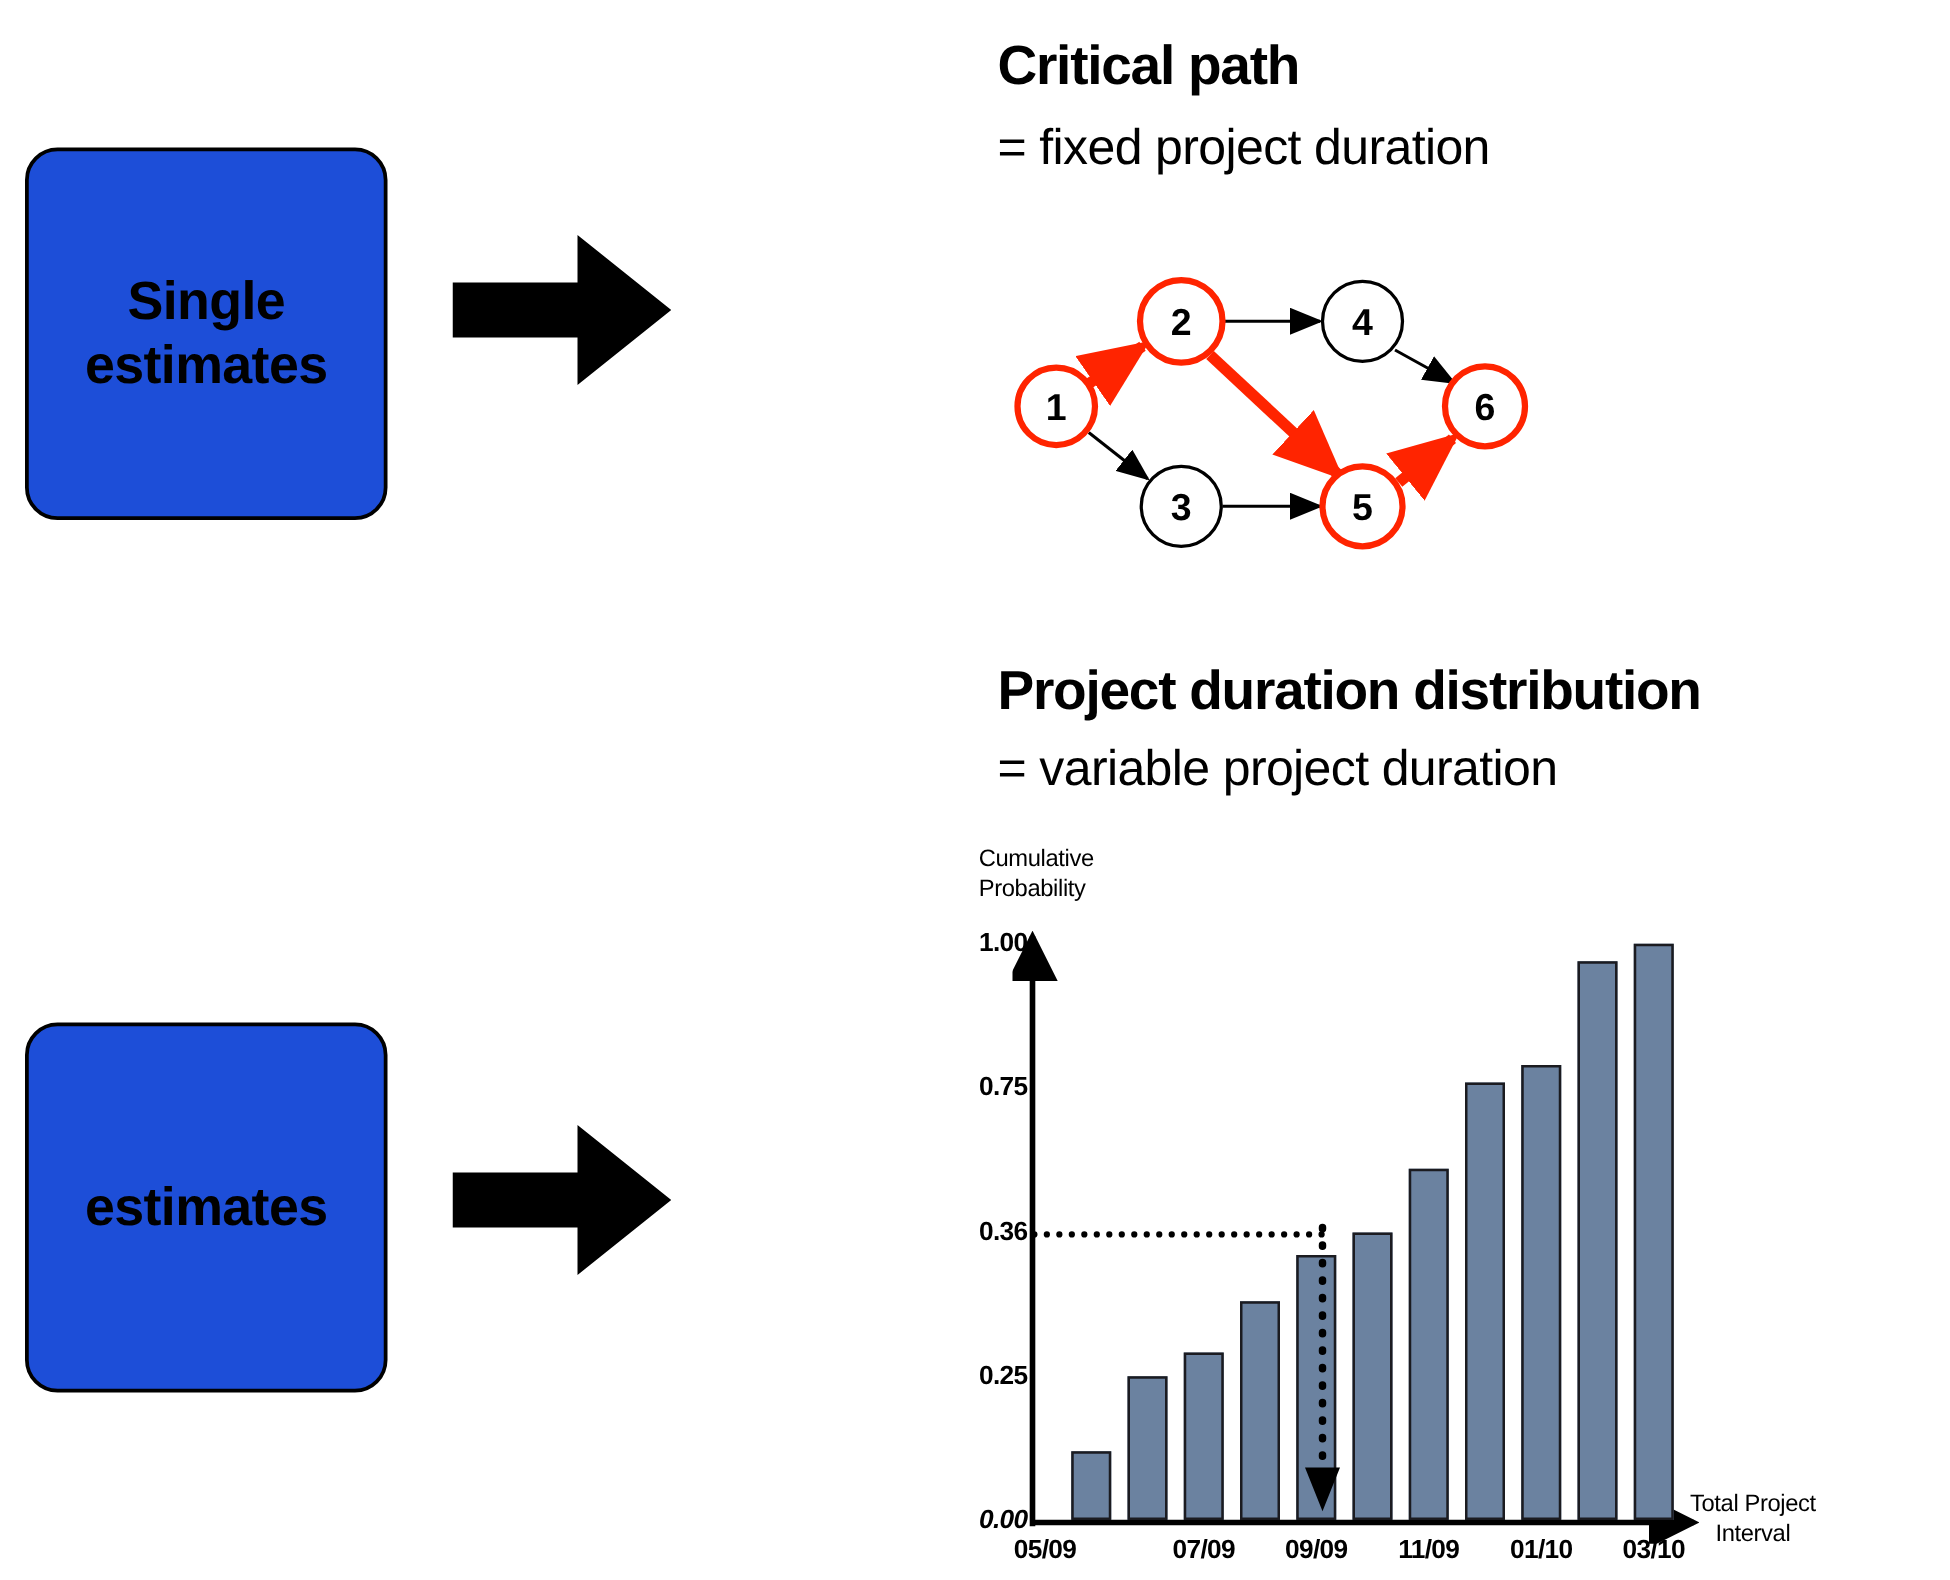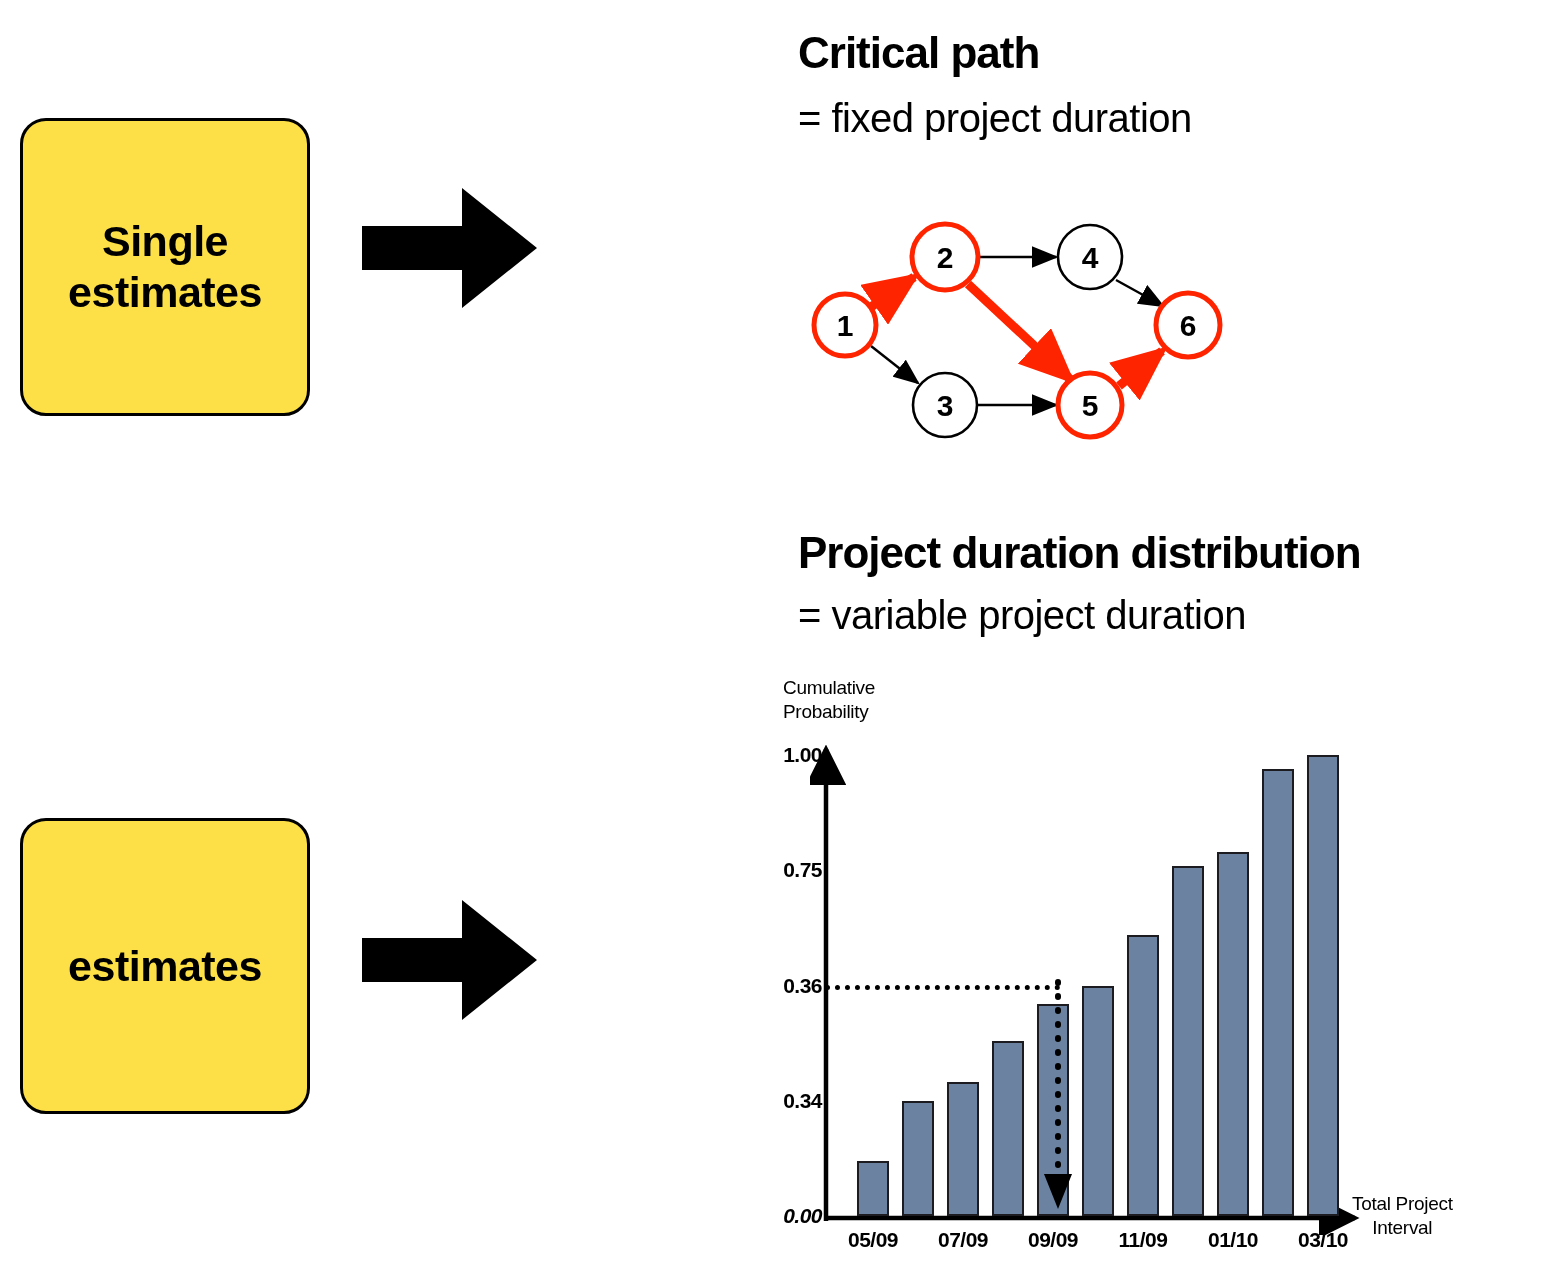--- a/index.html
+++ b/index.html
@@ -1,19 +1,19 @@
 <!DOCTYPE html>
 <html><head>
 <meta charset="utf-8">
 <style>
   html,body{margin:0;padding:0;background:#ffffff;}
   body{width:1560px;height:1264px;position:relative;overflow:hidden;
        font-family:"Liberation Sans","DejaVu Sans",sans-serif;color:#000;}
 
-  .box{position:absolute;background:#fde047;border:3px solid #000;border-radius:26px;
+  .box{position:absolute;background:#1d4ed8;border:3px solid #000;border-radius:26px;
        display:flex;align-items:center;justify-content:center;text-align:center;
        font-weight:bold;line-height:1.18;letter-spacing:-0.5px;}
 
   #box-single{left:20px;top:118px;width:284px;height:292px;font-size:43px;}
   #box-interval{left:20px;top:818px;width:284px;height:290px;font-size:43px;}
 
   .arrow-svg{position:absolute;}
 
   .heading{position:absolute;font-weight:bold;letter-spacing:-1px;white-space:nowrap;}
   .subheading{position:absolute;font-weight:normal;letter-spacing:-0.5px;white-space:nowrap;}
@@ -152,27 +152,27 @@
     <div class="bar" style="left: 208.8px; width: 32.4px; height: 212.06px;"></div>
     <div class="bar" style="left: 253.8px; width: 32.4px; height: 230.5px;"></div>
     <div class="bar" style="left: 298.8px; width: 32.4px; height: 281.21px;"></div>
     <div class="bar" style="left: 343.8px; width: 32.4px; height: 350.36px;"></div>
     <div class="bar" style="left: 388.8px; width: 32.4px; height: 364.19px;"></div>
     <div class="bar" style="left: 433.8px; width: 32.4px; height: 447.17px;"></div>
     <div class="bar" style="left: 478.8px; width: 32.4px; height: 461px;"></div>
   </div>
 <div id="ylabels">
     <div class="ylab" style="left: 778px; top: 1204px; width: 44px; text-align: right; font-style: italic;">0.00</div>
-    <div class="ylab" style="left: 778px; top: 1088.75px; width: 44px; text-align: right;">0.34</div>
+    <div class="ylab" style="left: 778px; top: 1088.75px; width: 44px; text-align: right;">0.25</div>
     <div class="ylab" style="left: 778px; top: 973.5px; width: 44px; text-align: right;">0.36</div>
     <div class="ylab" style="left: 778px; top: 858.25px; width: 44px; text-align: right;">0.75</div>
     <div class="ylab" style="left: 778px; top: 743px; width: 44px; text-align: right;">1.00</div>
   </div>
 <div id="xlabels">
-    <div class="xlab" style="left: 833px; top: 1228px; width: 80px; text-align: center;">05/09</div>
+    <div class="xlab" style="left: 811px; top: 1228px; width: 80px; text-align: left;">05/09</div>
     <div class="xlab" style="left: 923px; top: 1228px; width: 80px; text-align: center;">07/09</div>
     <div class="xlab" style="left: 1013px; top: 1228px; width: 80px; text-align: center;">09/09</div>
     <div class="xlab" style="left: 1103px; top: 1228px; width: 80px; text-align: center;">11/09</div>
     <div class="xlab" style="left: 1193px; top: 1228px; width: 80px; text-align: center;">01/10</div>
     <div class="xlab" style="left: 1283px; top: 1228px; width: 80px; text-align: center;">03/10</div>
   </div>
 <div id="refline"></div>
 
 <svg style="position:absolute;left:1040px;top:978px;" width="36" height="240" viewBox="0 0 36 240">
   <line x1="18" y1="4" x2="18" y2="200" stroke="#000" stroke-width="6" stroke-dasharray="1 13" stroke-linecap="round"></line>

